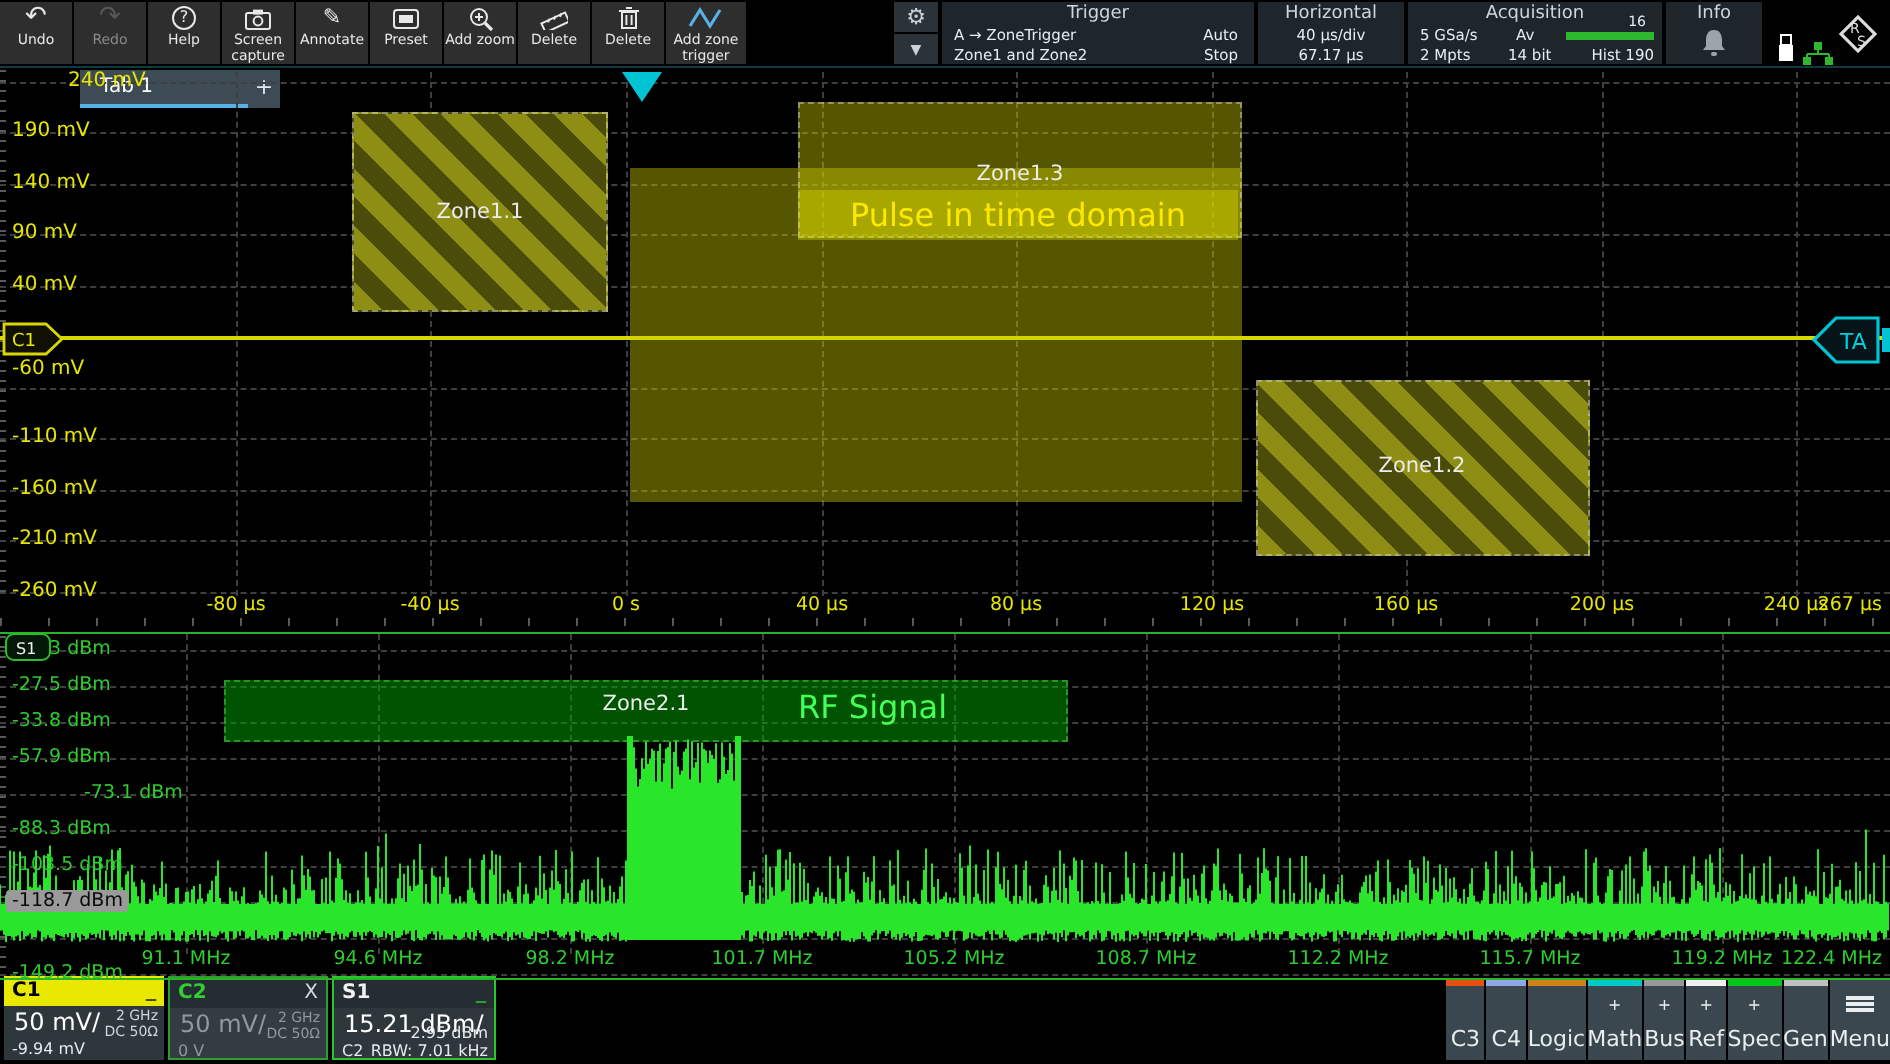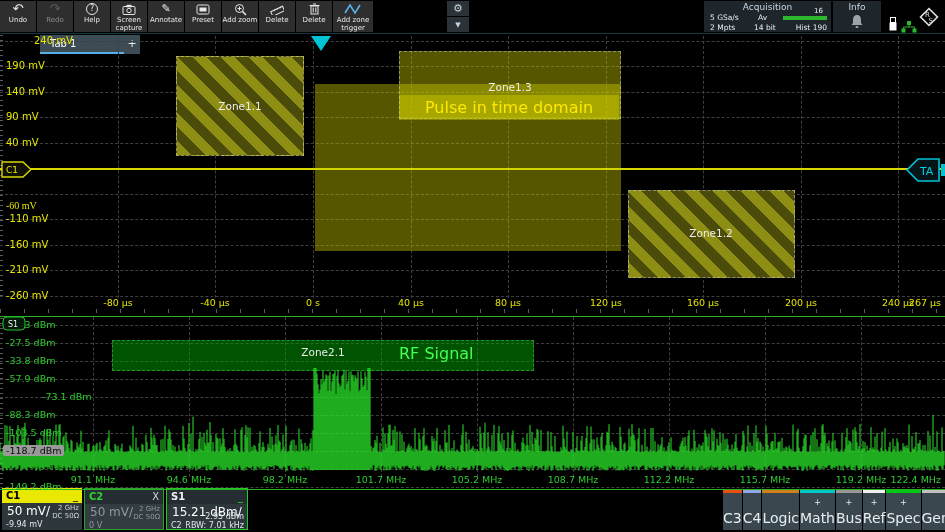--- a/index.html
+++ b/index.html
@@ -60,21 +60,21 @@
   .sigbox{position:absolute;top:488px;height:42px;background:#2e373c;box-sizing:border-box;}
   .sighead{position:absolute;left:0;top:0;right:0;height:15px;display:flex;align-items:center;
            justify-content:space-between;padding:0 4px;box-sizing:border-box;font-size:10px;font-weight:bold;}
   .sigscale{position:absolute;left:5px;top:16px;font-size:12px;color:#fff;white-space:nowrap;}
   .sigsmall{position:absolute;font-size:7px;color:#cfd6da;white-space:nowrap;}
   .bbtn-row{position:absolute;left:723px;top:490px;width:222px;height:40px;display:flex;gap:1px;}
   .bbtn{flex:1;background:#3a474f;position:relative;display:flex;flex-direction:column;
         align-items:center;justify-content:flex-end;padding-bottom:4px;cursor:pointer;}
   .bstripe{position:absolute;left:0;top:0;right:0;height:3px;}
   .bplus{color:#e8eef0;font-size:8px;line-height:8px;position:absolute;top:9px;}
-  .blabel{color:#e8eef0;font-size:14px;}
+  .blabel{color:#e8eef0;font-size:11px;}
   .menu-bars{position:absolute;top:8px;width:14px;height:8px;
              background:linear-gradient(#e8eef0 0 2px,transparent 2px 3px,#e8eef0 3px 5px,transparent 5px 6px,#e8eef0 6px 8px);}
 </style>
 </head>
 <body>
 
 <div class="stage">
 
   <div class="toolbar">
     <div class="tbtn" style="left:0">
@@ -157,21 +157,33 @@
       <div class="tlabel">Add zone trigger</div>
     </div>
 
     <div class="mini-btn" style="left:447px;top:1px;font-size:11px;">
       <span>⚙</span>
     </div>
     <div class="mini-btn" style="left:447px;top:17px;font-size:7px;">
       <span>▼</span>
     </div>
 
-
+    <div class="panel" style="left:471px;width:156px;">
+      <div class="ptitle">Trigger</div>
+      <div class="ptext" style="left:6px;top:12px;">A → ZoneTrigger</div>
+      <div class="ptext" style="right:8px;top:12px;">Auto</div>
+      <div class="ptext" style="left:6px;top:22px;">Zone1 and Zone2</div>
+      <div class="ptext" style="right:8px;top:22px;">Stop</div>
+    </div>
+
+    <div class="panel" style="left:629px;width:73px;">
+      <div class="ptitle">Horizontal</div>
+      <div class="ptext" style="left:0;right:0;top:12px;text-align:center;">40 µs/div</div>
+      <div class="ptext" style="left:0;right:0;top:22px;text-align:center;">67.17 µs</div>
+    </div>
 
     <div class="panel" style="left:704px;width:127px;">
       <div class="ptitle">Acquisition</div>
       <div class="ptext" style="left:6px;top:12px;">5 GSa/s</div>
       <div class="ptext" style="left:6px;top:22px;">2 Mpts</div>
       <div class="ptext" style="left:54px;top:12px;">Av</div>
       <div class="ptext" style="left:50px;top:22px;">14 bit</div>
       <div class="ptext" style="right:8px;top:6px;font-size:7px;">16</div>
       <div class="pbar" style="right:4px;top:15px;width:44px;"></div>
       <div class="ptext" style="right:4px;top:22px;">Hist 190</div>
@@ -377,21 +389,21 @@
     <div class="vgrid" style="left: 508px; top: 36px; height: 262px;"></div>
     <div class="vgrid" style="left: 606px; top: 36px; height: 262px;"></div>
     <div class="vgrid" style="left: 703px; top: 36px; height: 262px;"></div>
     <div class="vgrid" style="left: 801px; top: 36px; height: 262px;"></div>
     <div class="vgrid" style="left: 898px; top: 36px; height: 262px;"></div>
     <div class="ty-label" style="top: 35px; z-index: 6; margin-left: 28px;">240 mV</div>
     <div class="ty-label" style="top: 60px; z-index: 6;">190 mV</div>
     <div class="ty-label" style="top: 86px; z-index: 6;">140 mV</div>
     <div class="ty-label" style="top: 111px; z-index: 6;">90 mV</div>
     <div class="ty-label" style="top: 137px; z-index: 6;">40 mV</div>
-    <div class="ty-label" style="top: 200px; z-index: 6; font-family: Liberation Serif, serif;">-60 mV</div>
+    <div class="ty-label" style="top: 179px; z-index: 6;">-60 mV</div>
     <div class="ty-label" style="top: 213px; z-index: 6;">-110 mV</div>
     <div class="ty-label" style="top: 239px; z-index: 6;">-160 mV</div>
     <div class="ty-label" style="top: 264px; z-index: 6;">-210 mV</div>
     <div class="ty-label" style="top: 290px; z-index: 6;">-260 mV</div>
     <div class="tx-label" style="top: 297px; z-index: 6; left: 118px;">-80 µs</div>
     <div class="tx-label" style="top: 297px; z-index: 6; left: 215px;">-40 µs</div>
     <div class="tx-label" style="top: 297px; z-index: 6; left: 313px;">0 s</div>
     <div class="tx-label" style="top: 297px; z-index: 6; left: 411px;">40 µs</div>
     <div class="tx-label" style="top: 297px; z-index: 6; left: 508px;">80 µs</div>
     <div class="tx-label" style="top: 297px; z-index: 6; left: 606px;">120 µs</div>

